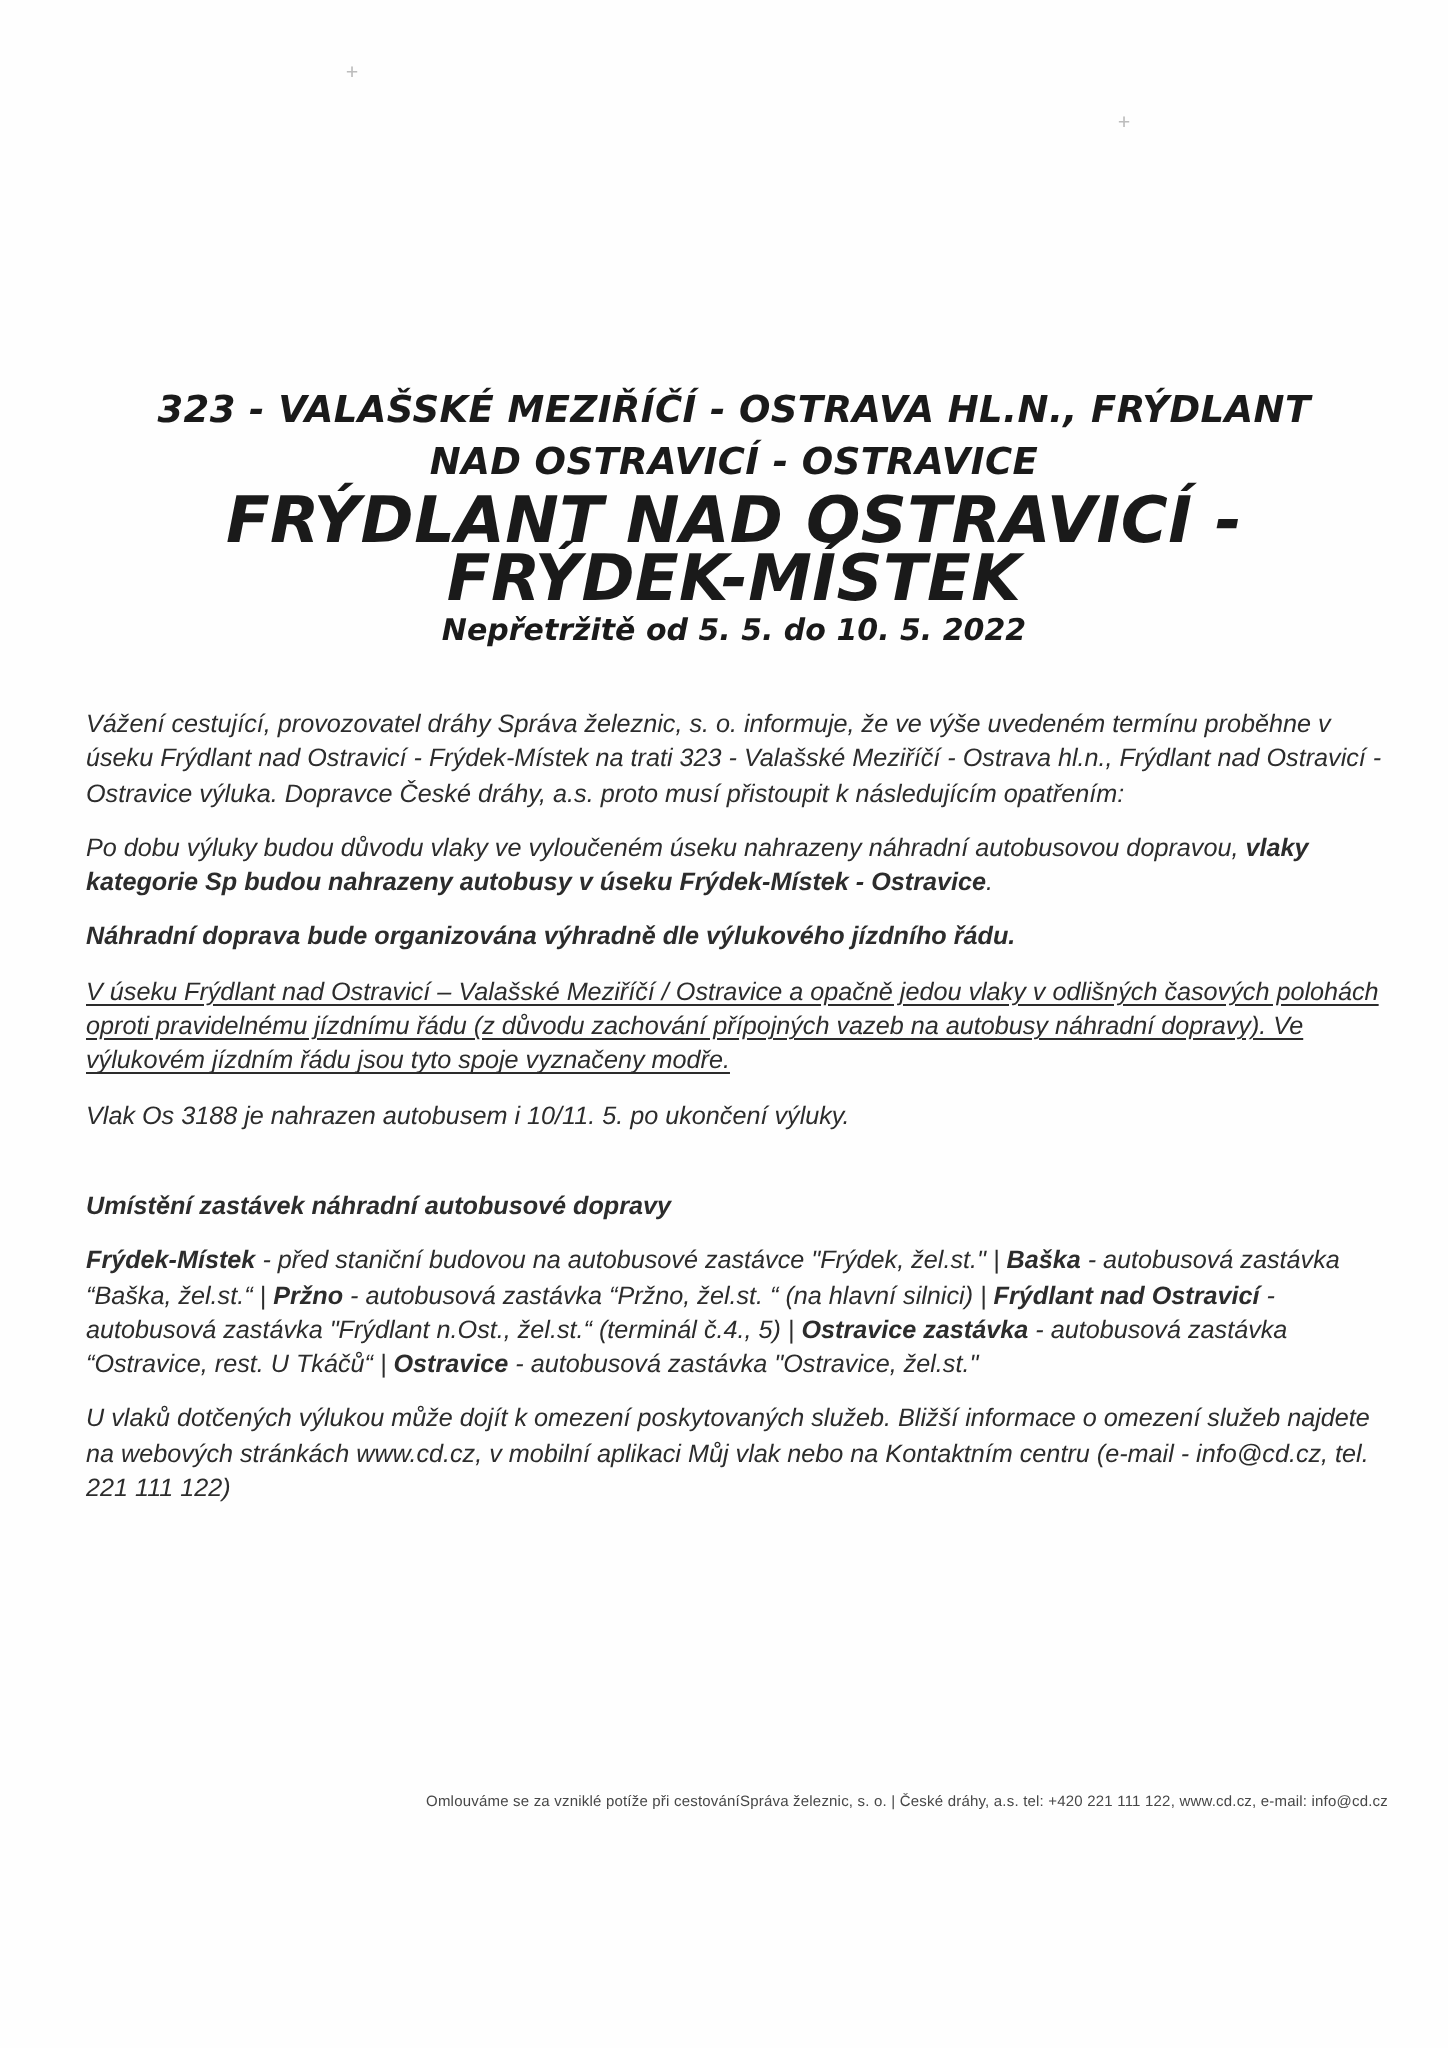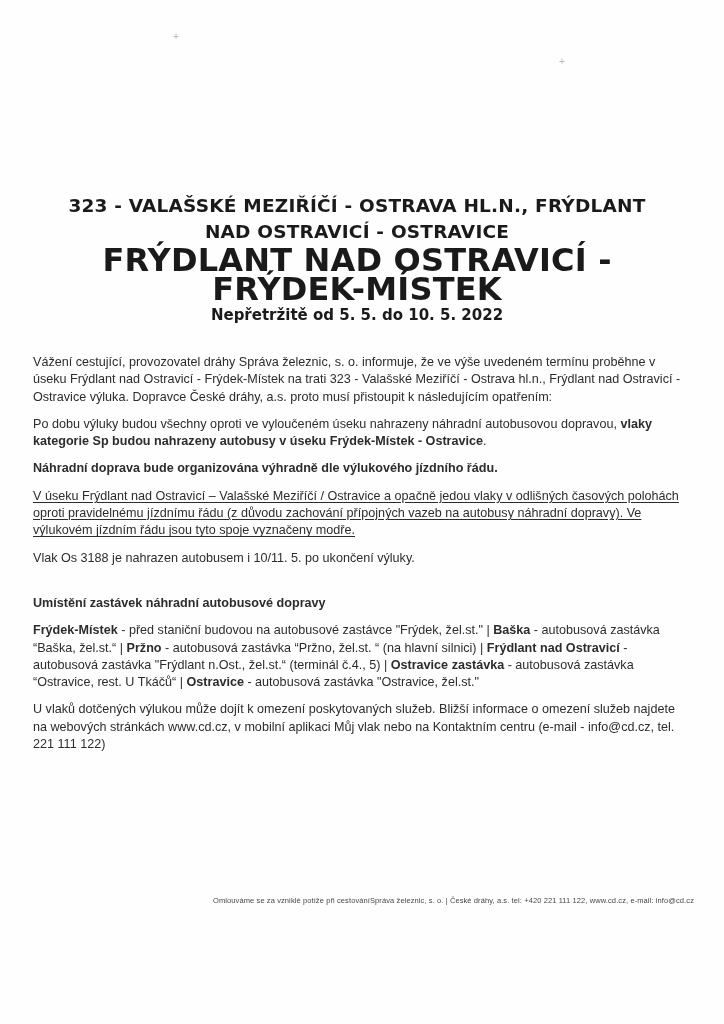--- a/index.html
+++ b/index.html
@@ -19,21 +19,21 @@
     color:#bdbdbd;
     font-size:10px;
     line-height:10px;
     font-family:"DejaVu Sans Mono", monospace;
   }
   .m1 { left:173px; top:32px; }
   .m2 { left:559px; top:57px; }
 
   .content {
     position:absolute;
-    top:193px; left:33px; width:648px;
+    top:193px; left:43px; width:648px;font-style:italic;
   }
   .titleblock {
     text-align:center;
     font-family:"DejaVu Sans", sans-serif;
     font-weight:bold;
     color:#1a1a1a;
   }
   .t1 { font-size:18.5px; line-height:26px; letter-spacing:0.2px; }
   .t2 { font-size:32px;   line-height:29px; letter-spacing:0.2px; margin-top:1px; }
   .t3 { font-size:15px;   line-height:23px; }
@@ -74,21 +74,21 @@
       <div class="t1">323 - VALAŠSKÉ MEZIŘÍČÍ - OSTRAVA HL.N., FRÝDLANT</div>
       <div class="t1">NAD OSTRAVICÍ - OSTRAVICE</div>
       <div class="t2">FRÝDLANT NAD OSTRAVICÍ - FRÝDEK-MÍSTEK</div>
       <div class="t3">Nepřetržitě od 5. 5. do 10. 5. 2022</div>
     </header>
 
     <div class="body">
 
       <p>Vážení cestující, provozovatel dráhy Správa železnic, s. o. informuje, že ve výše uvedeném termínu proběhne v úseku Frýdlant nad Ostravicí - Frýdek-Místek na trati 323 - Valašské Meziříčí - Ostrava hl.n., Frýdlant nad Ostravicí - Ostravice výluka. Dopravce České dráhy, a.s. proto musí přistoupit k následujícím opatřením:</p>
 
-      <p><span>Po dobu výluky budou všechny oproti ve vyloučeném úseku nahrazeny náhradní autobusovou dopravou, </span><span class="b">vlaky kategorie Sp budou nahrazeny autobusy v úseku Frýdek-Místek - Ostravice</span><span>.</span></p>
+      <p><span>Po dobu výluky budou důvodu vlaky ve vyloučeném úseku nahrazeny náhradní autobusovou dopravou, </span><span class="b">vlaky kategorie Sp budou nahrazeny autobusy v úseku Frýdek-Místek - Ostravice</span><span>.</span></p>
 
       <p class="b">Náhradní doprava bude organizována výhradně dle výlukového jízdního řádu.</p>
 
       <p class="u">V úseku Frýdlant nad Ostravicí – Valašské Meziříčí / Ostravice a opačně jedou vlaky v odlišných časových polohách oproti pravidelnému jízdnímu řádu (z důvodu zachování přípojných vazeb na autobusy náhradní dopravy). Ve výlukovém jízdním řádu jsou tyto spoje vyznačeny modře.</p>
 
       <p>Vlak Os 3188 je nahrazen autobusem i 10/11. 5. po ukončení výluky.</p>
 
 
       <p class="b section-heading">Umístění zastávek náhradní autobusové dopravy</p>
 

